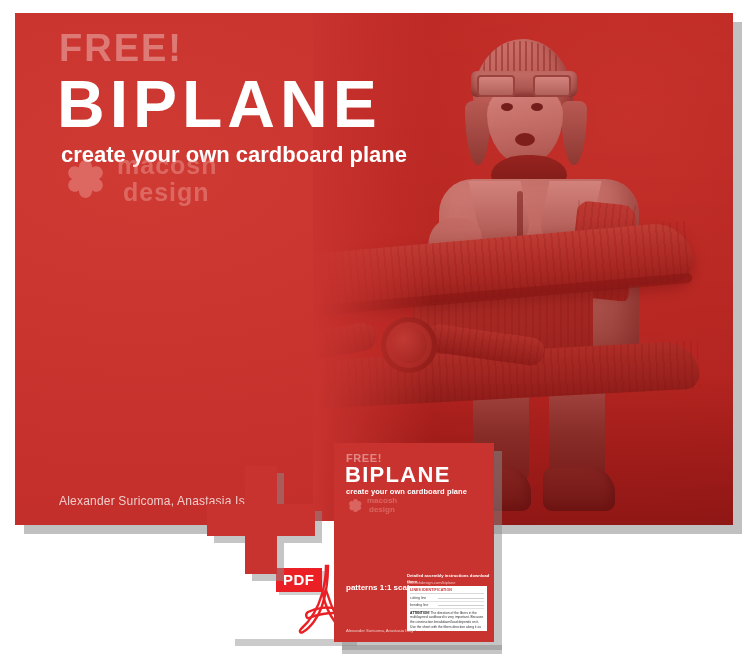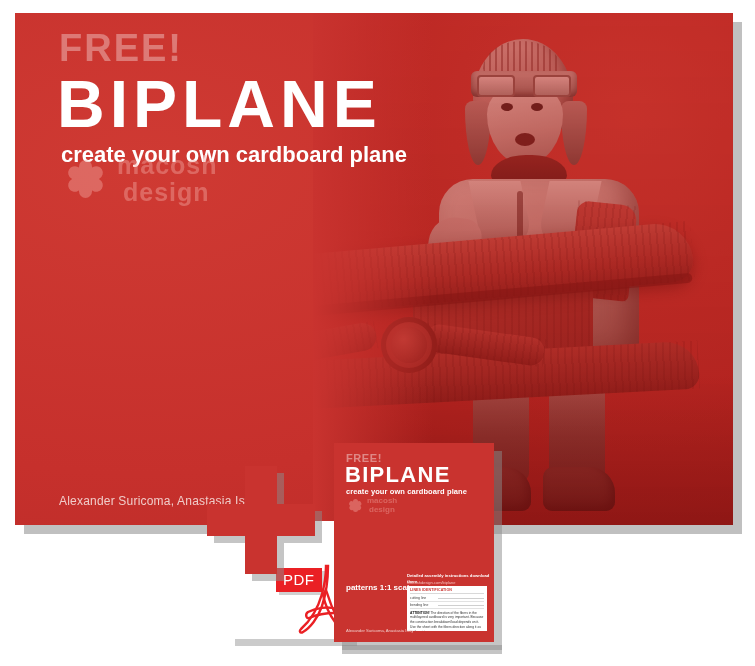--- a/index.html
+++ b/index.html
@@ -288,21 +288,21 @@
     background: #ffffff;
     box-shadow: 7px 7px 0 0 rgba(140,140,140,.45);
     z-index: 10;
   }
   #pdf-icon {
     position:absolute; left: 276px; top: 560px; width: 62px; height: 78px; z-index: 11;
   }
   .pdf-badge {
     position:absolute; left: 0; top: 8px;
     background: #ea2024; color:#fff;
-    font-size: 15px; font-weight: normal; letter-spacing: .5px;
+    font-size: 15px; font-weight: bold; letter-spacing: .5px;
     padding: 3px 7px 4px 7px;
     box-shadow: 3px 3px 0 rgba(150,150,150,.45);
   }
   .pdf-swirl { position:absolute; left: 22px; top: 4px; width: 42px; height: 74px; }
 
   
   #a0-poster {
     position:absolute; left: 334px; top: 443px; width: 160px; height: 199px;
     background: #c9332f;
     box-shadow: 8px 8px 0 0 rgba(140,140,140,.5);

